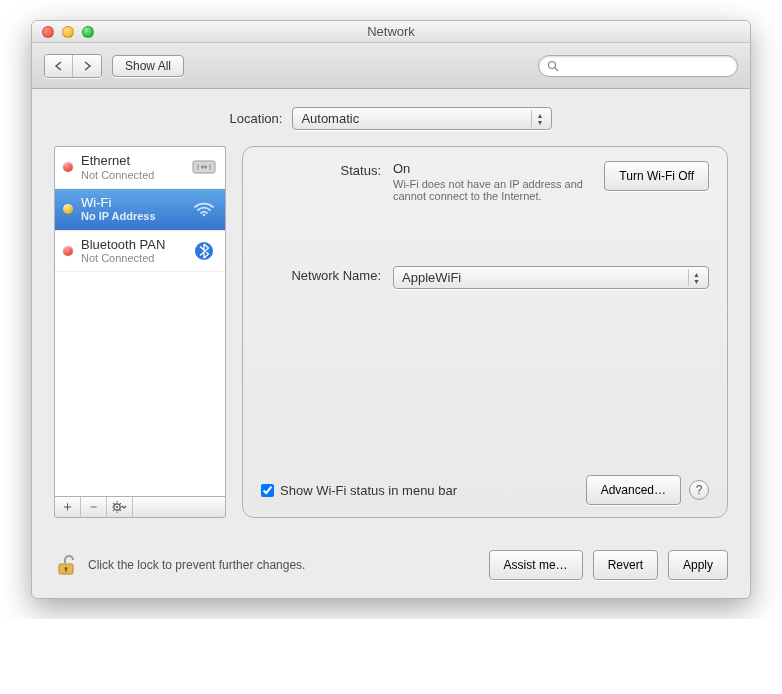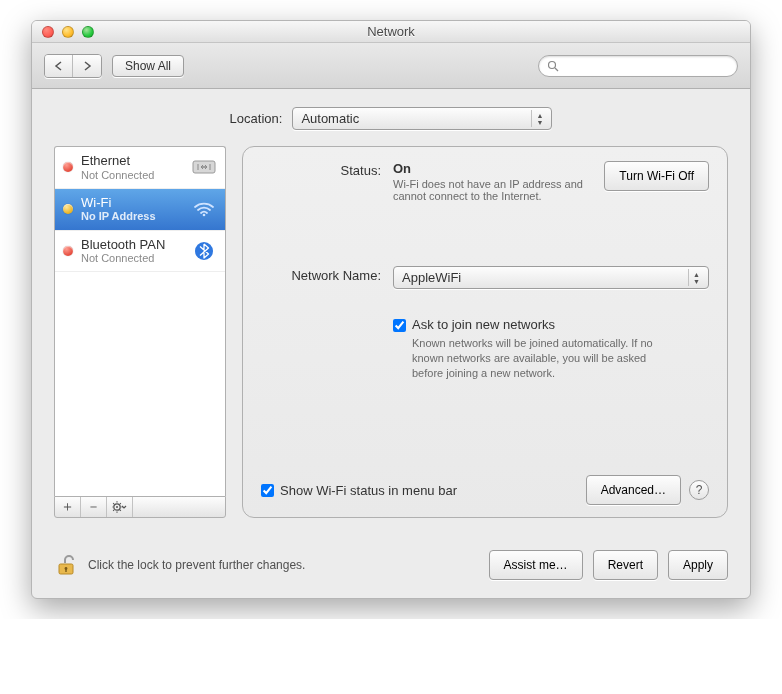--- a/index.html
+++ b/index.html
@@ -51,21 +51,21 @@
 
 .sidebar-footer { height:22px; border:1px solid #b0b0b0; border-radius:0 0 3px 3px; background: linear-gradient(#fdfdfd,#e4e4e4); display:flex; }
 .sidebar-footer button { width:26px; border:none; border-right:1px solid #c2c2c2; background:transparent; font-size:14px; color:#555; display:flex; align-items:center; justify-content:center; cursor:pointer;}
 
 
 .detail { flex:1; border:1px solid #b0b0b0; border-radius:12px; background: linear-gradient(#f0f0f0,#e9e9e9); padding: 14px 18px 12px 18px; display:flex; flex-direction:column;gap:20px; }
 .row { display:flex; gap:12px; margin-bottom:6px; }
 .row .lab { width:120px; text-align:right; padding-top:2px; }
 .row .val { flex:1; }
 .status-row .val { display:flex; align-items:flex-start; gap:12px;}
-.status-text { font-weight:bold; font-size:13px;}
+.status-text { font-weight:normal; font-size:13px;}
 .btn-std { height:30px; padding:0 14px; background:linear-gradient(#fdfdfd,#e6e6e6); border:1px solid #9c9c9c; border-radius:4px; box-shadow:0 1px 0 #fff; font-size:12px; cursor:pointer; white-space:nowrap;text-align:right;}
 .sub-note { font-size:11px; color:#6b6b6b; margin-top:2px; max-width:260px;}
 .check-row { display:flex; align-items:flex-start; gap:6px; margin-top:2px;}
 .check-row input { margin-top:2px;}
 .check-lbl { font-size:13px;}
 .help-note { font-size:11px; color:#6b6b6b; margin-top:4px; max-width:250px; line-height:1.35;}
 
 .detail-spacer { flex:1; }
 
 .bottom-bar { display:flex; align-items:center; gap:8px; }
@@ -218,32 +218,20 @@
         <div class="row">
           <div class="lab">Network Name:</div>
           <div class="val">
             <div class="popup" style="min-width:230px">
               <span>AppleWiFi</span>
               <span class="arrows">▲<br>▼</span>
             </div>
           </div>
         </div>
 
-        <div class="row">
-          <div class="lab"></div>
-          <div class="val">
-            <div class="check-row">
-              <input type="checkbox" checked="" style="">
-              <div>
-                <div class="check-lbl">Ask to join new networks</div>
-                <div class="help-note">Known networks will be joined automatically. If no known networks are available, you will be asked before joining a new network.</div>
-              </div>
-            </div>
-          </div>
-        </div>
 
         <div class="detail-spacer"></div>
 
         <div class="bottom-bar">
           <div class="left">
             <input type="checkbox" checked="" style="">
             <span>Show Wi-Fi status in menu bar</span>
           </div>
           <div style="flex:1"></div>
           <button class="btn-std">Advanced…</button>

